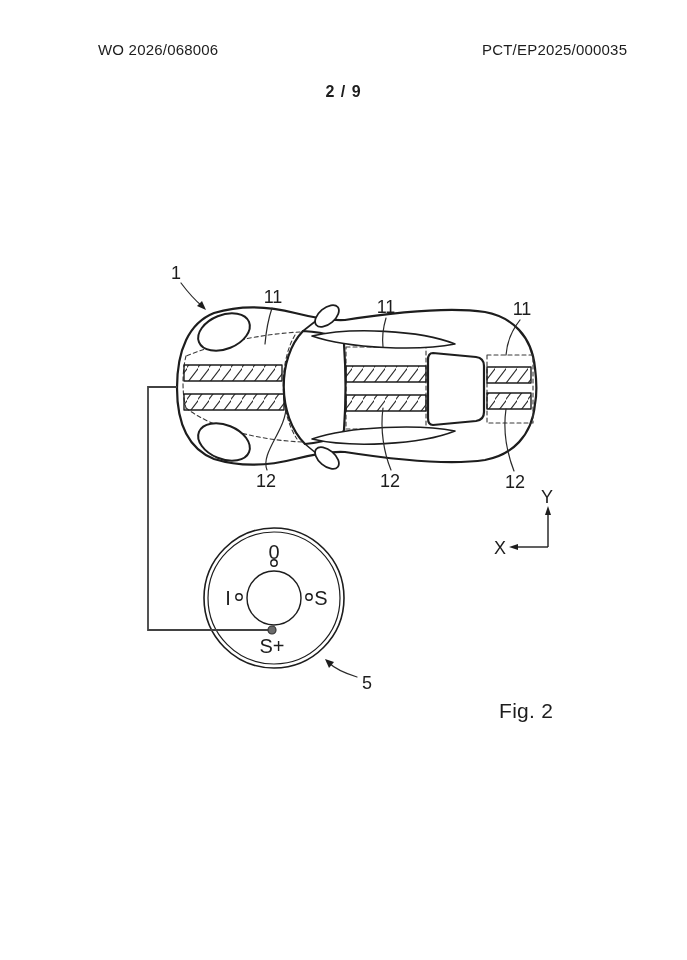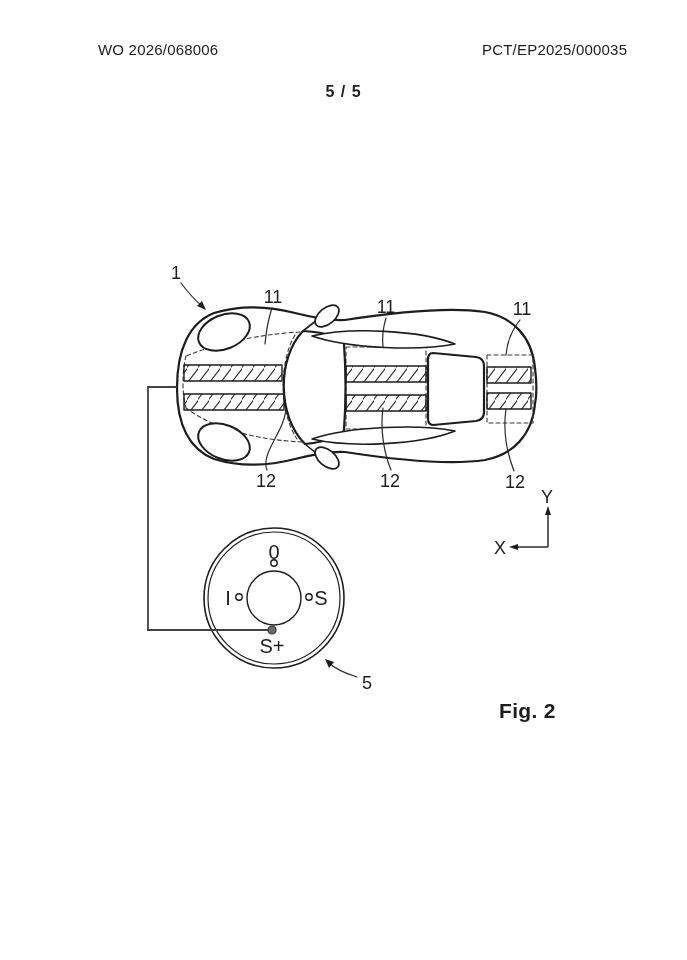--- a/index.html
+++ b/index.html
@@ -4,33 +4,33 @@
 <style>
   html,body{margin:0;padding:0;}
   body{
     width:687px;height:960px;position:relative;background:#ffffff;
     font-family:"Liberation Sans", sans-serif;color:#1d1d1d;overflow:hidden;
   }
   .hdr{position:absolute;top:41px;font-size:15px;font-weight:normal;letter-spacing:.2px;white-space:nowrap;}
   .hdr-left{left:98px;}
   .hdr-right{left:482px;width:130px;text-align:right;}
   .page-num{position:absolute;top:83px;left:0;right:0;text-align:center;font-size:16px;font-weight:bold;letter-spacing:1px;}
-  .fig-caption{position:absolute;left:499px;top:699px;font-size:21px;font-weight:bold;letter-spacing:.3px;}
+  .fig-caption{position:absolute;left:499px;top:699px;font-size:21px;font-weight:normal;letter-spacing:.3px;}
   svg{position:absolute;left:0;top:0;}
   svg text{font-family:"Liberation Sans", sans-serif;fill:#1d1d1d;}
   .ref{font-size:18px;}
   .dial-lbl{font-size:20px;}
   .axis-lbl{font-size:18px;}
 </style>
 </head>
 <body>
 
 <div class="hdr hdr-left">WO 2026/068006</div>
 <div class="hdr hdr-right">PCT/EP2025/000035</div>
-<div class="page-num">5 / 5</div>
+<div class="page-num">2 / 9</div>
 
 <svg width="687" height="960" viewBox="0 0 687 960">
   <defs>
     <pattern id="hatch" width="11" height="16" patternUnits="userSpaceOnUse">
       <path d="M -3 19 L 14 -3" stroke="#2a2a2a" stroke-width="1.2" fill="none"></path>
     </pattern>
   </defs>
 
   <g stroke-linecap="round" stroke-linejoin="round">
 

